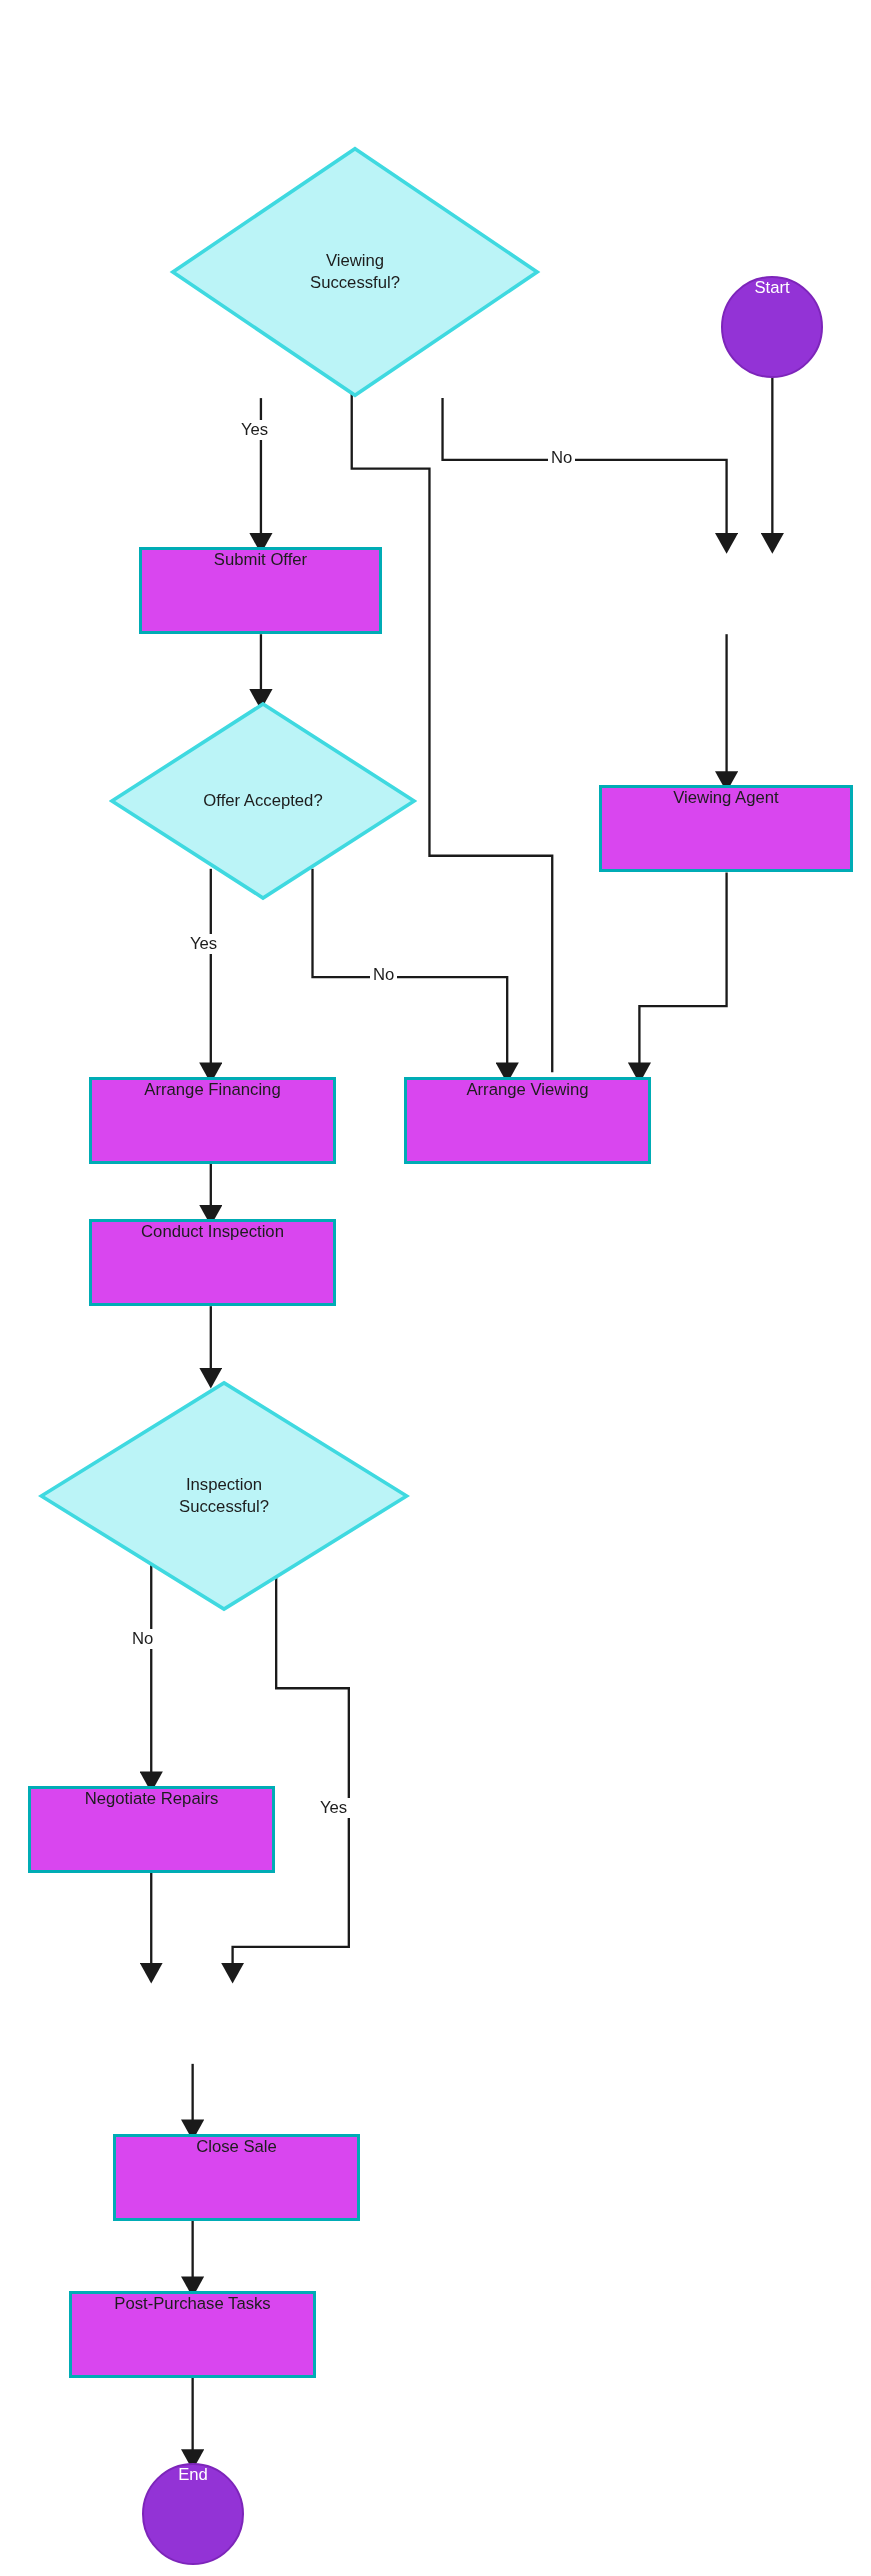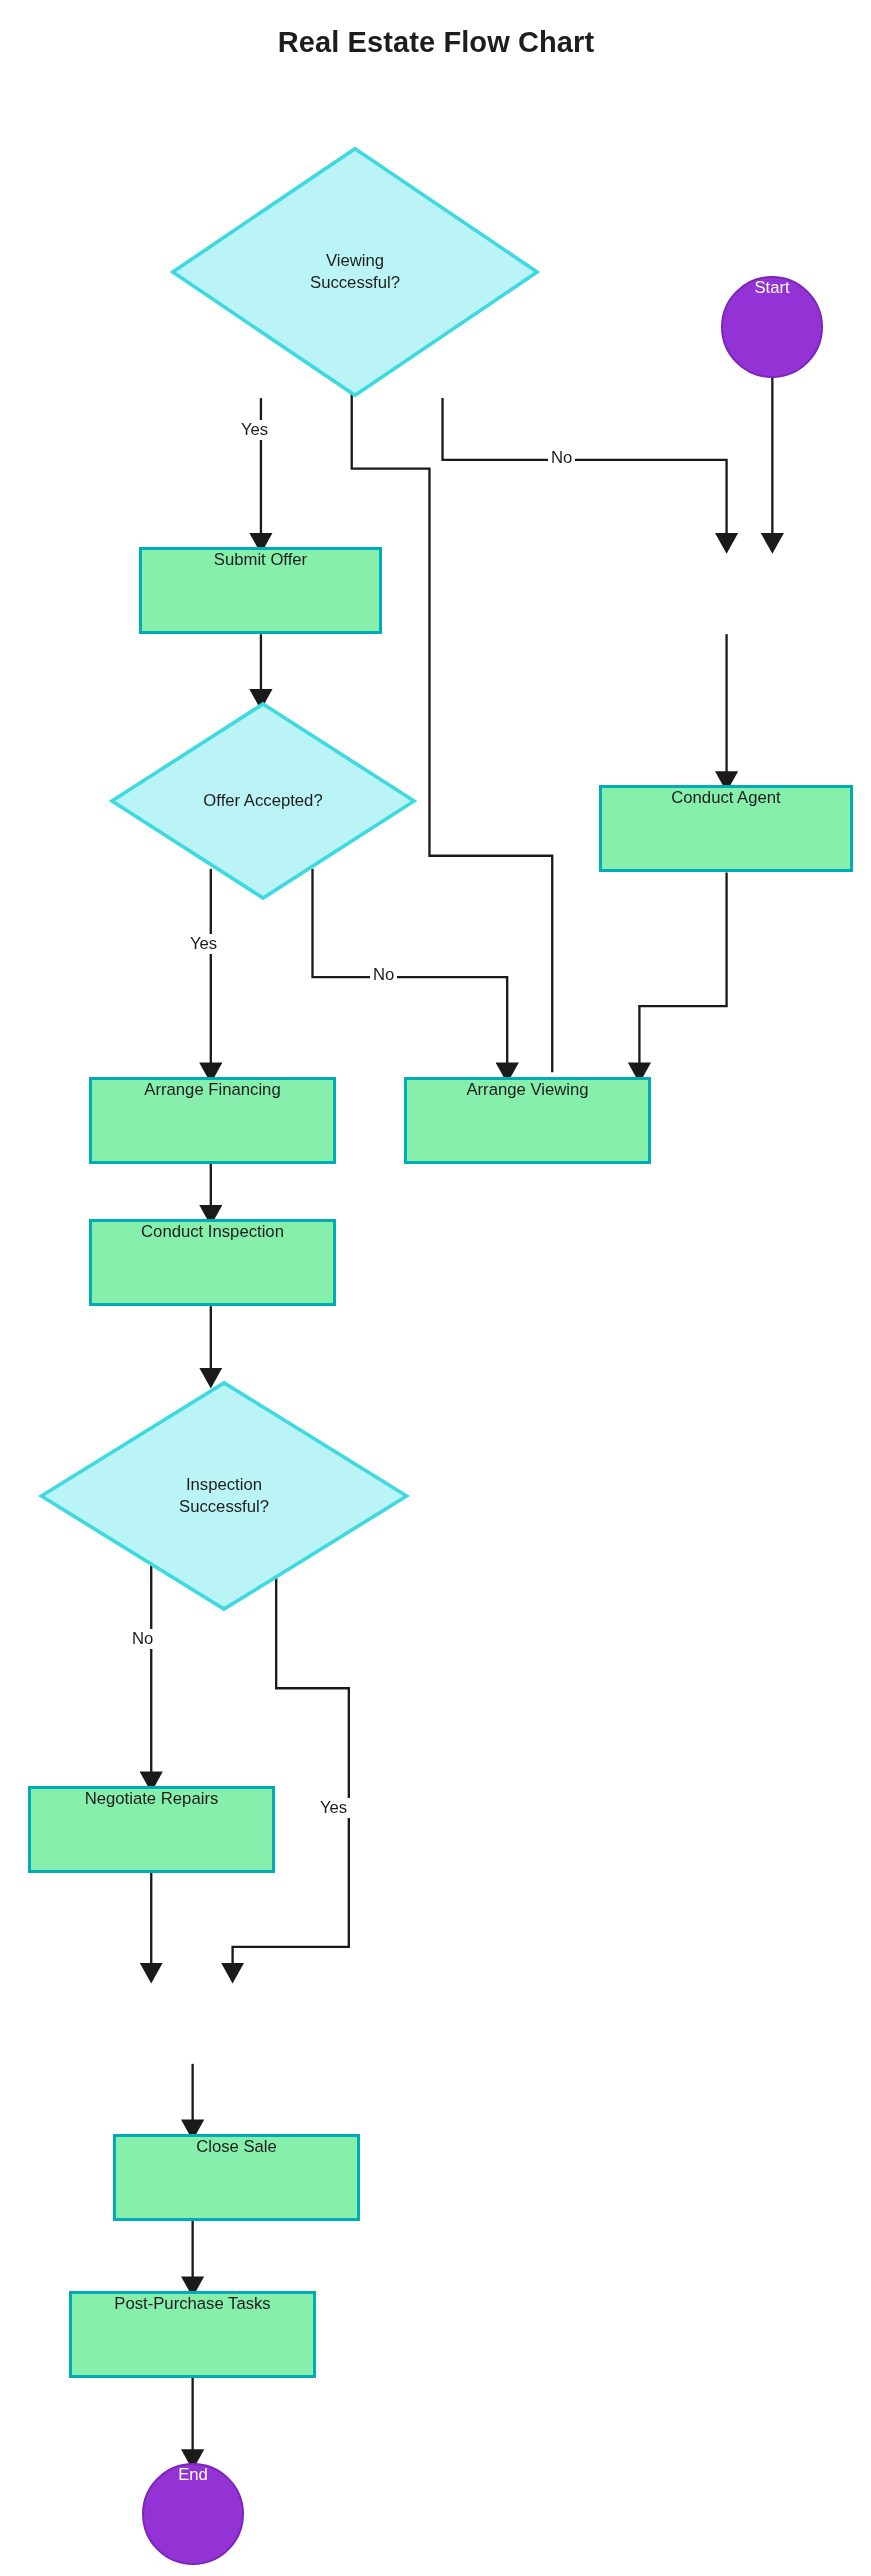--- a/index.html
+++ b/index.html
@@ -41,21 +41,21 @@
   }
   .node {
     position: absolute;
     box-sizing: border-box;
     display: flex;
     align-items: flex-start;
     justify-content: center;
     text-align: center;
   }
   .proc {
-    background: #86efac;
+    background: #d946ef;
     border: 3.6px solid #00acb5;
     color: #1d1d1d;
     font-size: 16.7px;
     line-height: 1.2;
   }
   .term {
     border-radius: 50%;
     background: #9333d6;
     border: 2.9px solid #7d25ba;
     color: #ffffff;
@@ -91,21 +91,20 @@
     background: #ffffff;
     padding: 0 2.9px;
     white-space: nowrap;
   }
 </style>
 </head>
 <body>
 
 <div id="canvas">
 
-  <div id="title">Real Estate Flow Chart</div>
 
   <svg id="edges" viewBox="0 0 1200 3546" width="872" height="2576">
     <defs>
       <marker id="ah" markerWidth="10" markerHeight="10" refX="4.2" refY="5" orient="auto" markerUnits="strokeWidth">
         <path d="M0,0 L9,5 L0,10 z" fill="#1a1a1a"></path>
       </marker>
     </defs>
     <g stroke="#1a1a1a" stroke-width="3.2" fill="none" stroke-linejoin="miter" stroke-linecap="butt">
 
       <path d="M1063,510 L1063,747" marker-end="url(#ah)"></path>
@@ -156,21 +155,21 @@
     <div class="diamond-label">Viewing
 Successful?</div>
   </div>
 
 
   <div class="node proc" style="left:139px; top:547px; width:243px; height:87px;">
     <span>Submit Offer</span>
   </div>
 
   <div class="node proc" style="left:599px; top:785px; width:254px; height:87px;">
-    <span>Conduct Agent</span>
+    <span>Viewing Agent</span>
   </div>
 
   <div class="diamond-wrap" style="left:109px; top:701px; width:308px; height:200px;">
     <svg width="308" height="200" viewBox="0 0 424 275">
       <polygon points="212,4 420,137.5 212,271 4,137.5" fill="#bbf4f7" stroke="#3fd9e0" stroke-width="5"></polygon>
     </svg>
     <div class="diamond-label">Offer Accepted?</div>
   </div>
 
   <div class="node proc" style="left:89px; top:1077px; width:247px; height:87px;">

